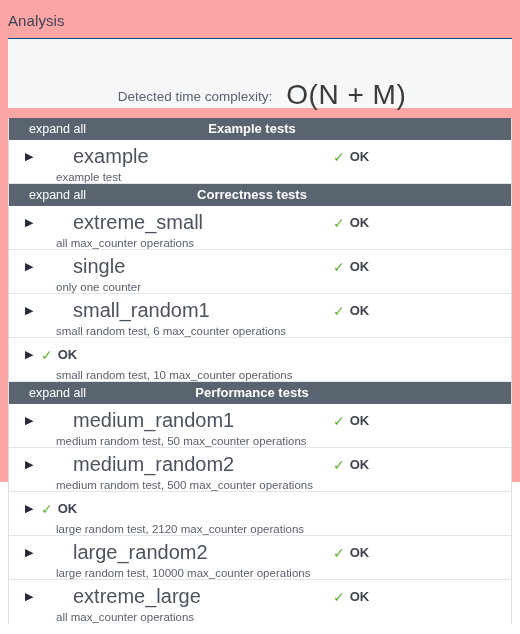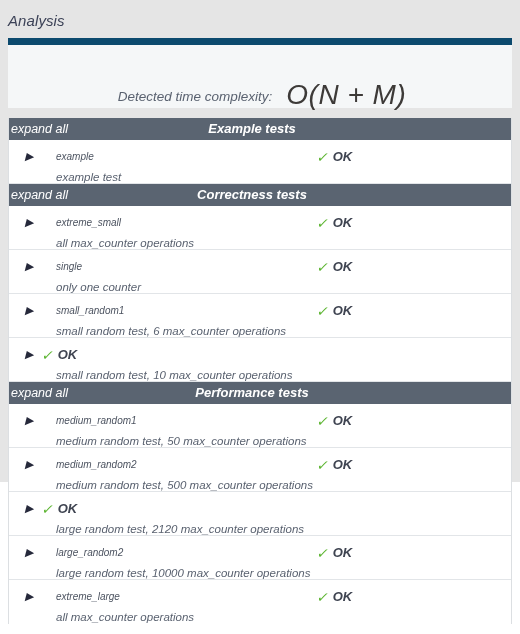--- a/index.html
+++ b/index.html
@@ -3,40 +3,40 @@
 <meta charset="utf-8">
 <style>
   * { box-sizing: border-box; }
   html, body {
     margin: 0; padding: 0;
     width: 520px; height: 634px;
     background: #ffffff;
     font-family: "Liberation Sans", sans-serif;
     overflow: hidden;
   }
-  .page { width: 520px; height: 482px; position: relative; background:#e5e5e5;font-style:italic; }
+  .page { width: 520px; height: 482px; position: relative; background:#fca5a5; }
 
   
   .page-title {
     font-size: 15px;
     color: #3c4257;
     padding: 10px 0 0 8px;
     height: 38px;
     line-height: 22px;
     letter-spacing: .1px;
   }
 
   
   .complexity-panel {
     margin: 0 8px 0 8px;
     height: 70px;
     background: #f5f7f8;
-    border-top: 7px solid #0c4a6e;
-    display: flex;
-    align-items: flex-end;
+    border-top: 1px solid #0c4a6e;
+    display: flex;
+    align-items: flex-start;
     justify-content: center;
   }
   .complexity-inner {
     display: flex;
     align-items: baseline;
     gap: 14px;
     transform: translateX(2px);
   }
   .complexity-label {
     font-size: 13.5px;
@@ -58,21 +58,21 @@
     border-right: 1px solid #dcdfe2;
   }
 
   .section-header {
     background: #5a6471;
     color: #ffffff;
     height: 22px;
     display: flex;
     align-items: flex-end;
     position: relative;
-    padding: 0 2px;
+    padding: 0 20px;
   }
   .section-header .expand-all {
     font-size: 12.5px;
     color: #ffffff;
     line-height: 22px;
     z-index: 2;
     cursor: pointer;
   }
   .section-header .section-title {
     position: absolute;
@@ -101,23 +101,23 @@
   }
   .caret {
     width: 16px;
     flex: 0 0 16px;
     color: #26293b;
     font-size: 11px;
     line-height: 11px;
     cursor: pointer;
   }
   .test-name {
-    font-size: 10px;
+    font-size: 20px;
     color: #4c5360;
-    margin-left: 15px;
+    margin-left: 32px;
     flex: 0 0 auto;
     min-width: 260px;
   }
   .status {
     display: flex;
     align-items: center;
     gap: 5px;
     font-size: 13px;
     font-weight: bold;
     color: #3f4451;

